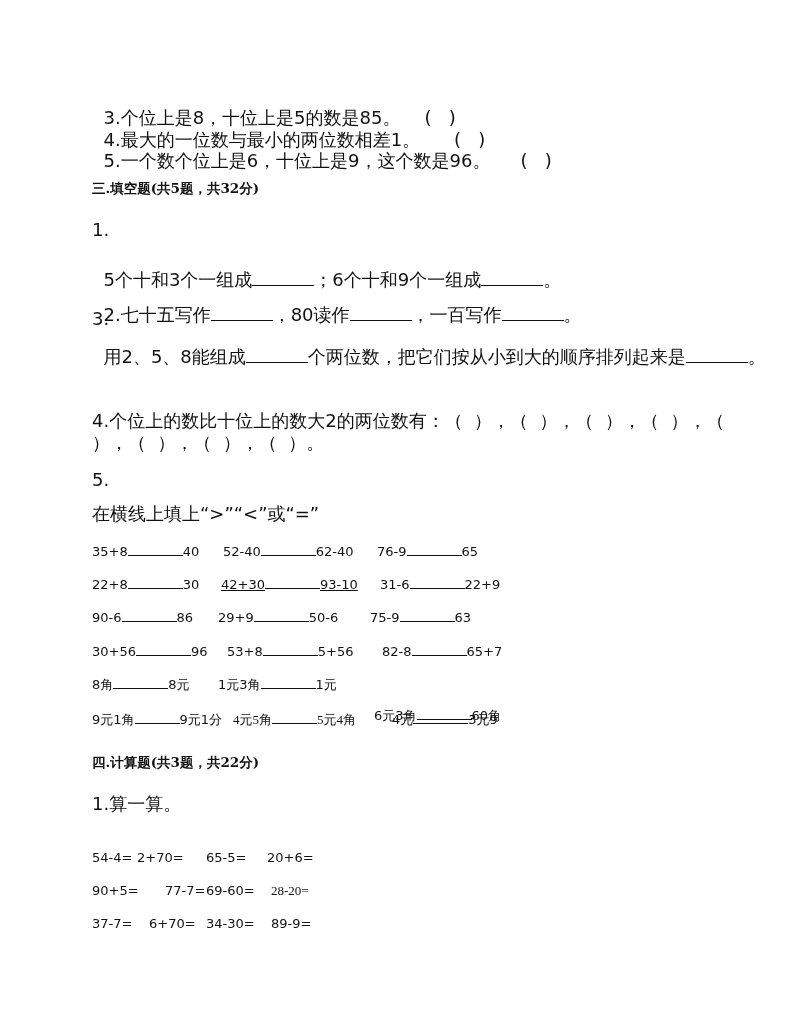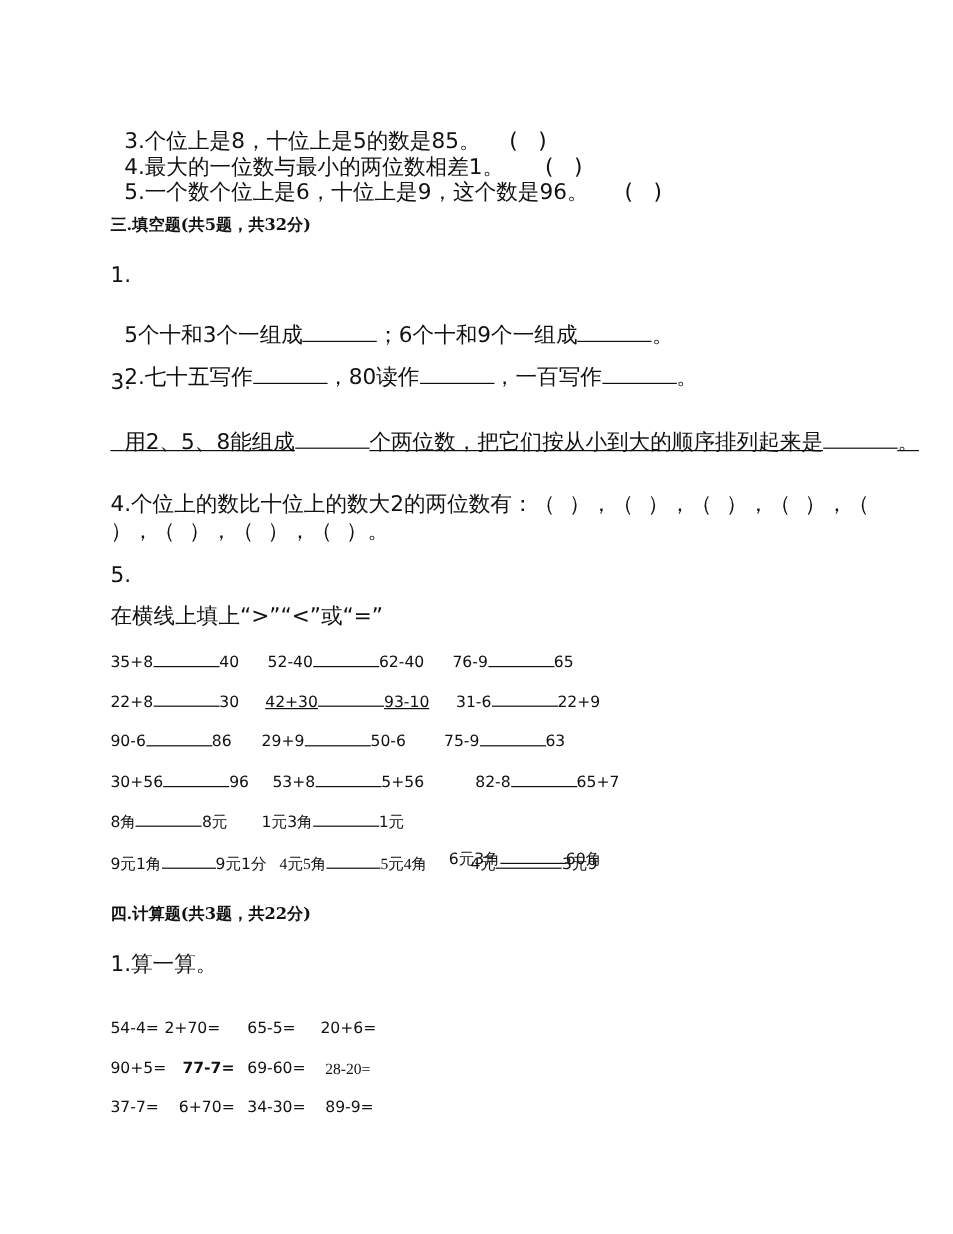--- a/index.html
+++ b/index.html
@@ -81,21 +81,21 @@
 <div class="line" style="top:222px;">1.</div>
 <div class="line" style="top:256px;">
   <span>5个十和3个一组成</span><span class="blank w60"></span><span>；</span><span>6个十和9个一组成</span><span class="blank w60"></span><span>。</span>
 </div>
 
 <div class="line" style="top:291px;">
   <span>2.七十五写作</span><span class="blank w60"></span><span>，80读作</span><span class="blank w60"></span><span>，一百写作</span><span class="blank w60"></span><span>。</span>
 </div>
 
 <div class="line" style="top:311px;">3.</div>
-<div class="line" style="top:345px;text-decoration:underline;">
+<div class="line" style="top:333px;">
   <span>用2、5、8能组成</span><span class="blank w60"></span><span>个两位数，把它们按从小到大的顺序排列起来是</span><span class="blank w60"></span><span>。</span>
 </div>
 
 <div class="line" style="top:413px;">4.个位上的数比十位上的数大2的两位数有：（  ），（  ），（  ），（  ），（</div>
 <div class="line" style="top:435px;">），（  ），（  ），（  ）。</div>
 
 <div class="line" style="top:472px;">5.</div>
 <div class="line" style="top:506px;">在横线上填上“&gt;”“&lt;”或“=”</div>
 
 <div class="cmp-row" style="top:543px;">
@@ -109,21 +109,21 @@
   <span class="cmp-item" style="left:288px;"><span>31-6</span><span class="blank w55"></span><span>22+9</span></span>
 </div>
 <div class="cmp-row" style="top:609px;">
   <span class="cmp-item" style="left:0px;"><span>90-6</span><span class="blank w55"></span><span>86</span></span>
   <span class="cmp-item" style="left:126px;"><span>29+9</span><span class="blank w55"></span><span>50-6</span></span>
   <span class="cmp-item" style="left:278px;"><span>75-9</span><span class="blank w55"></span><span>63</span></span>
 </div>
 <div class="cmp-row" style="top:643px;">
   <span class="cmp-item" style="left:0px;"><span>30+56</span><span class="blank w55"></span><span>96</span></span>
   <span class="cmp-item" style="left:135px;"><span>53+8</span><span class="blank w55"></span><span>5+56</span></span>
-  <span class="cmp-item" style="left:304px;"><span>82-8</span><span class="blank w55"></span><span>65+7</span></span>
+  <span class="cmp-item" style="left:290px;"><span>82-8</span><span class="blank w55"></span><span>65+7</span></span>
 </div>
 <div class="cmp-row" style="top:676px;">
   <span class="cmp-item" style="left:0px;"><span>8角</span><span class="blank w55"></span><span>8元</span></span>
   <span class="cmp-item" style="left:126px;"><span>1元3角</span><span class="blank w55"></span><span>1元</span></span>
   <span class="cmp-item" style="left:282px;margin-top:31px;"><span>6元3角</span><span class="blank w55"></span><span>60角</span></span>
 </div>
 <div class="cmp-row" style="top:711px;">
   <span class="cmp-item" style="left:0px;"><span>9元1角</span><span class="blank w45"></span><span>9元1分</span></span>
   <span class="cmp-item" style="left:141px;font-family:Liberation Serif, serif;"><span>4元5角</span><span class="blank w45"></span><span>5元4角</span></span>
   <span class="cmp-item" style="left:300px;"><span>4元</span><span class="blank w55"></span><span>3元9</span></span>
@@ -134,21 +134,21 @@
 <div class="line" style="top:796px;">1.算一算。</div>
 
 <div class="calc-row" style="top:850px;">
   <span class="calc-item" style="left:0px;">54-4=</span>
   <span class="calc-item" style="left:45px;text-align:right;">2+70=</span>
   <span class="calc-item" style="left:114px;">65-5=</span>
   <span class="calc-item" style="left:175px;">20+6=</span>
 </div>
 <div class="calc-row" style="top:883px;">
   <span class="calc-item" style="left:0px;">90+5=</span>
-  <span class="calc-item" style="left:60px;font-weight:bold;">77-7=</span>
+  <span class="calc-item" style="left:73px;">77-7=</span>
   <span class="calc-item" style="left:114px;">69-60=</span>
   <span class="calc-item" style="left:179px;font-family:Liberation Serif, serif;">28-20=</span>
 </div>
 <div class="calc-row" style="top:916px;">
   <span class="calc-item" style="left:0px;">37-7=</span>
   <span class="calc-item" style="left:57px;">6+70=</span>
   <span class="calc-item" style="left:114px;">34-30=</span>
   <span class="calc-item" style="left:179px;">89-9=</span>
 </div>
 

